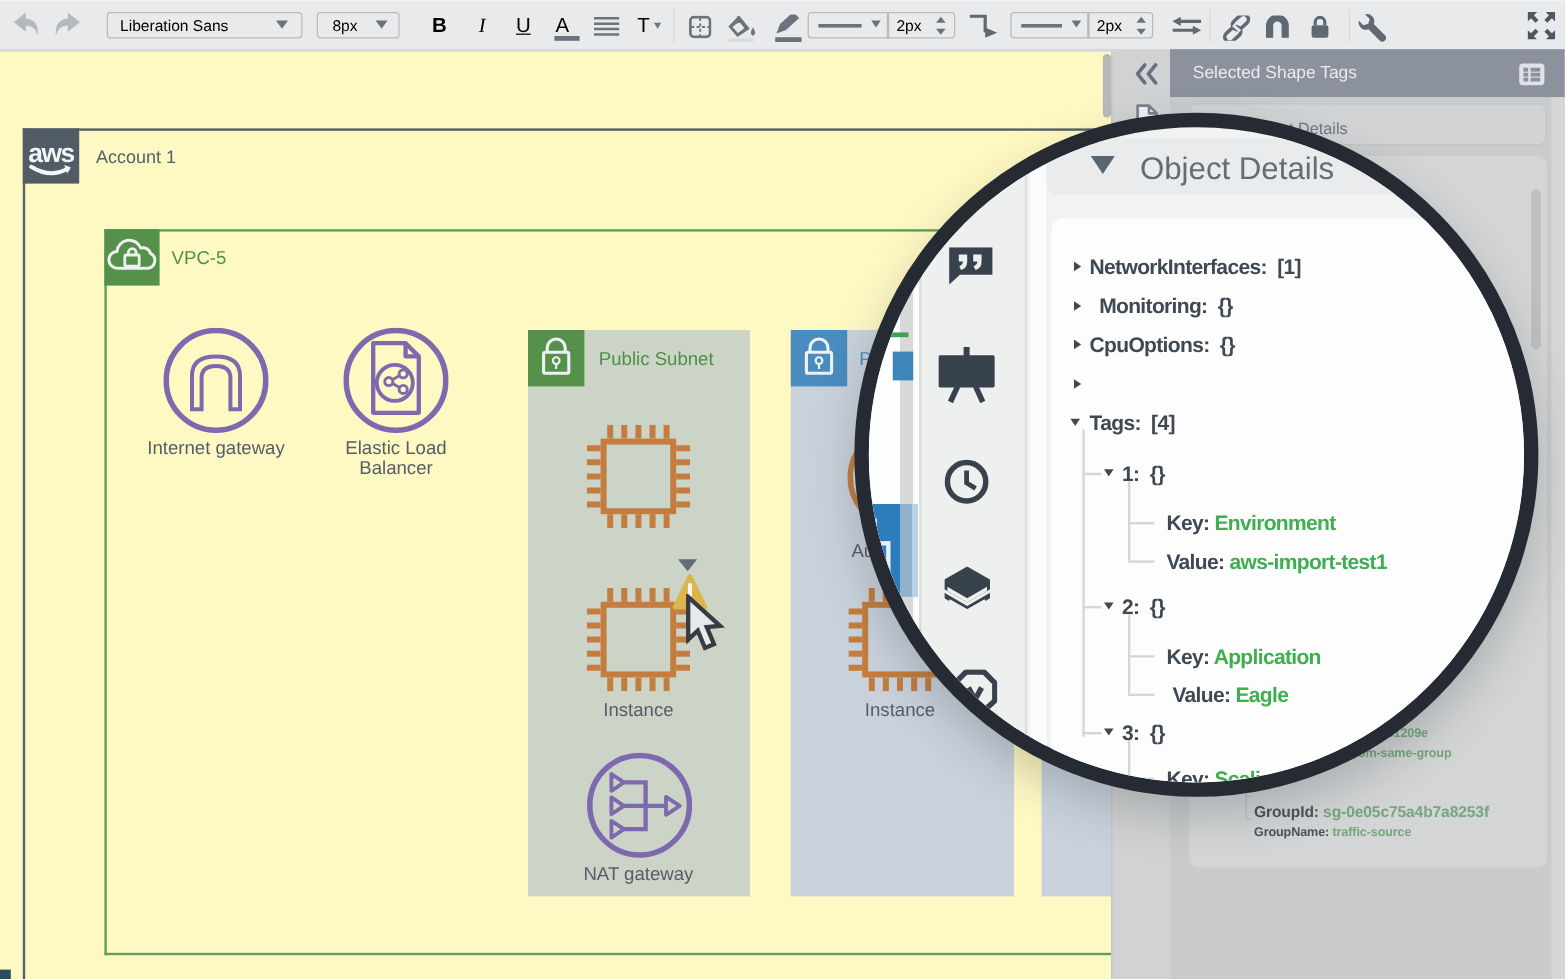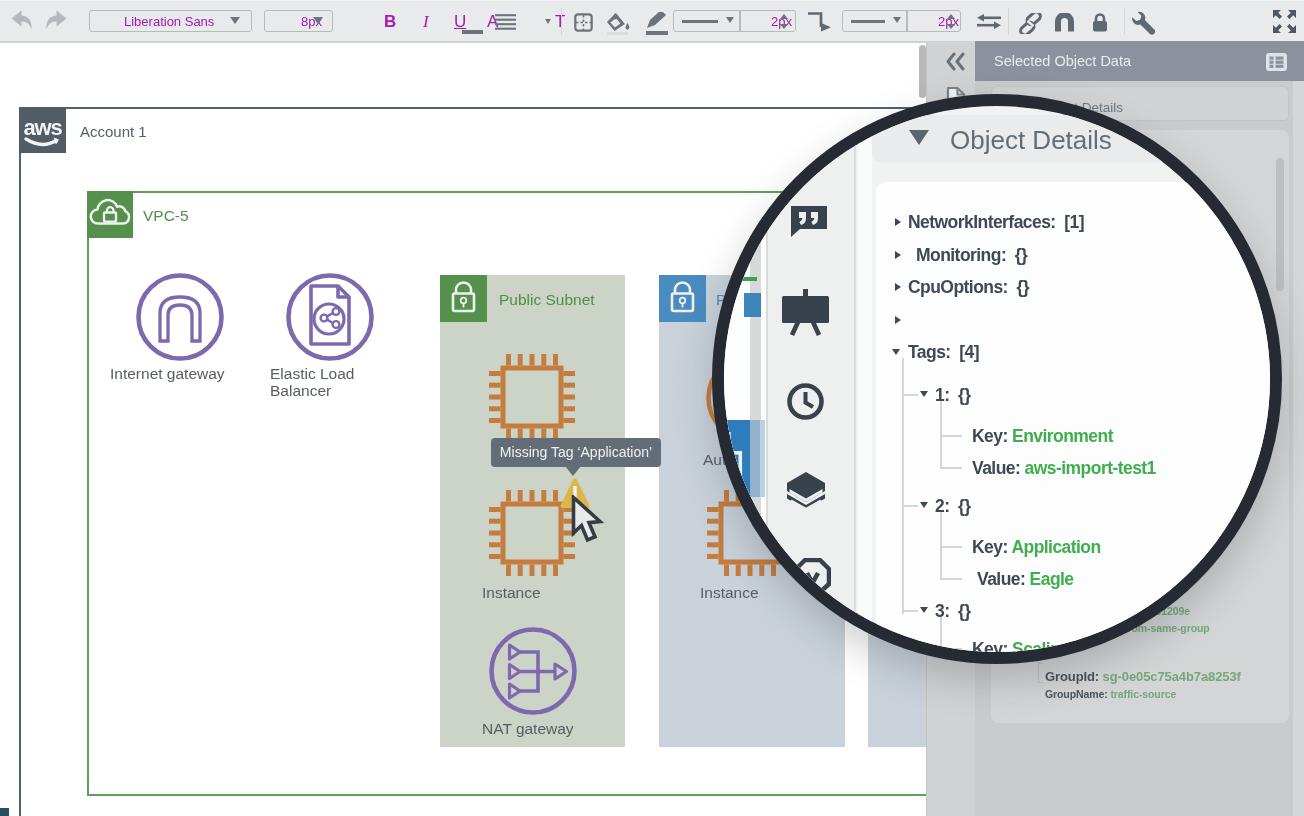--- a/index.html
+++ b/index.html
@@ -2,28 +2,28 @@
 <html><head>
 <meta charset="utf-8">
 <style>
 * { margin:0; padding:0; box-sizing:border-box; }
 html,body { width:1304px; height:816px; overflow:hidden; }
 body { font-family:"Liberation Sans", sans-serif; position:relative; background:#d0d2d3; }
 .abs { position:absolute; }
 
 
 #toolbar { position:absolute; left:0; top:0; width:1304px; height:42px; background:#e9eaeb; border-top:1px solid #f2f3f3; border-bottom:1px solid #cfd0d1; }
-.tbtxt { position:absolute; color:#a21caf; font-size:13px;margin-left:24px; }
+.tbtxt { position:absolute; color:#000000; font-size:13px; }
 .tbox { position:absolute; border:1.5px solid #b7babd; border-radius:3px; height:22px; top:9px; }
 .caret { position:absolute; width:0; height:0; border-left:5px solid transparent; border-right:5px solid transparent; border-top:7px solid #6b747d; }
 .tsep { position:absolute; top:7px; width:1px; height:27px; background:#d5d6d7; }
 
 
-#canvas { position:absolute; left:0; top:43px; width:926px; height:773px; background:#ffffff; }
-.lbl { position:absolute; color:#565d65; font-size:15.5px; line-height:17px; }
+#canvas { position:absolute; left:0; top:43px; width:926px; height:773px; background:#fef9c3; }
+.lbl { position:absolute; color:#565d65; font-size:15.5px; text-align:center; line-height:17px; }
 
 
 #dock { position:absolute; left:926px; top:43px; width:49px; height:773px; background:#d0d2d3; border-left:1.5px solid #c2c4c6; }
 #phead { position:absolute; left:975px; top:41px; width:329px; height:40px; background:#8b929e; }
 #pmargin { position:absolute; left:1293px; top:81px; width:11px; height:735px; background:#d5d6d8; }
 #panel { position:absolute; left:975px; top:81px; width:318px; height:735px; background:#c9cbcc; }
 .greenv { color:#76a77b; font-weight:bold; }
 
 
 #lens { position:absolute; left:712px; top:94px; width:570px; height:570px; border-radius:50%; border:12px solid #262a32; background:#f1f2f2; overflow:hidden; box-shadow:0 16px 38px rgba(35,40,50,0.22); }
@@ -303,21 +303,20 @@
         <line x1="74.5" y1="31.2" x2="86" y2="31.2"></line>
         <line x1="74.5" y1="43" x2="86" y2="43"></line>
         <line x1="74.5" y1="54.8" x2="86" y2="54.8"></line>
         <line x1="74.5" y1="66.5" x2="86" y2="66.5"></line>
     </g>
   </svg>
   <div class="lbl" style="left:700px;top:541px;width:100px">Instance</div>
 
   <div class="abs" style="left:868px;top:232px;width:58px;height:472px;background:#c9d2db"></div>
 
-  <div class="abs" style="left:491px;top:395px;width:170px;height:29px;background:#636d78;border-radius:4px;color:#f0f2f4;font-size:14px;text-align:center;line-height:29px">Missing Tag ‘Application’</div>
   <div class="abs" style="left:565px;top:423px;width:0;height:0;border-left:8px solid transparent;border-right:8px solid transparent;border-top:10px solid #636d78"></div>
 
   <svg class="abs" style="left:560px;top:435px" width="30" height="31" viewBox="0 0 30 31">
     <path d="M15 2.5 L27.5 28 H2.5 Z" fill="#dcb64c" stroke="#dcb64c" stroke-width="4" stroke-linejoin="round"></path>
     <rect x="13.3" y="8" width="3.4" height="11" fill="#f3f4f0"></rect>
   </svg>
 
   <svg class="abs" style="left:570px;top:452px" width="38" height="52" viewBox="0 0 38 52">
     <path d="M3.5 2.5 L3.5 38 L11.5 30.5 L17.5 45 L25 41.8 L19 27.6 L30 26.5 Z" fill="#e7e9eb" stroke="#363c43" stroke-width="3.6" stroke-linejoin="miter"></path>
   </svg>
@@ -335,21 +334,21 @@
         <path d="M17 2 L11 9.5 L17 17"></path>
     </g>
   </svg>
 
   <svg class="abs" style="left:19px;top:43px" width="20" height="22" viewBox="0 0 20 22">
     <path d="M2 2 H11.5 L18 8.5 V20 H2 Z" fill="#eff1f2" stroke="#79828c" stroke-width="2.2" stroke-linejoin="round"></path>
     <path d="M11.5 2 V8.5 H18" fill="none" stroke="#79828c" stroke-width="2.2" stroke-linejoin="round"></path>
   </svg>
 </div>
 <div id="phead">
-  <div class="abs" style="left:19px;top:12px;color:#e9ecee;font-size:14.5px">Selected Object Data</div>
+  <div class="abs" style="left:19px;top:12px;color:#e9ecee;font-size:14.5px">Selected Shape Tags</div>
   <div class="abs" style="left:290px;top:11px">
     <svg width="23" height="20" viewBox="0 0 23 20">
       <rect x="1" y="1" width="21" height="18" rx="3" fill="#dfe2e6"></rect>
       <g fill="#8b929e">
         <rect x="4.5" y="4.5" width="4" height="3.2"></rect>
           <rect x="10.5" y="4.5" width="8" height="3.2"></rect>
         <rect x="4.5" y="8.6" width="4" height="3.2"></rect>
           <rect x="10.5" y="8.6" width="8" height="3.2"></rect>
         <rect x="4.5" y="12.7" width="4" height="3.2"></rect>
           <rect x="10.5" y="12.7" width="8" height="3.2"></rect>

